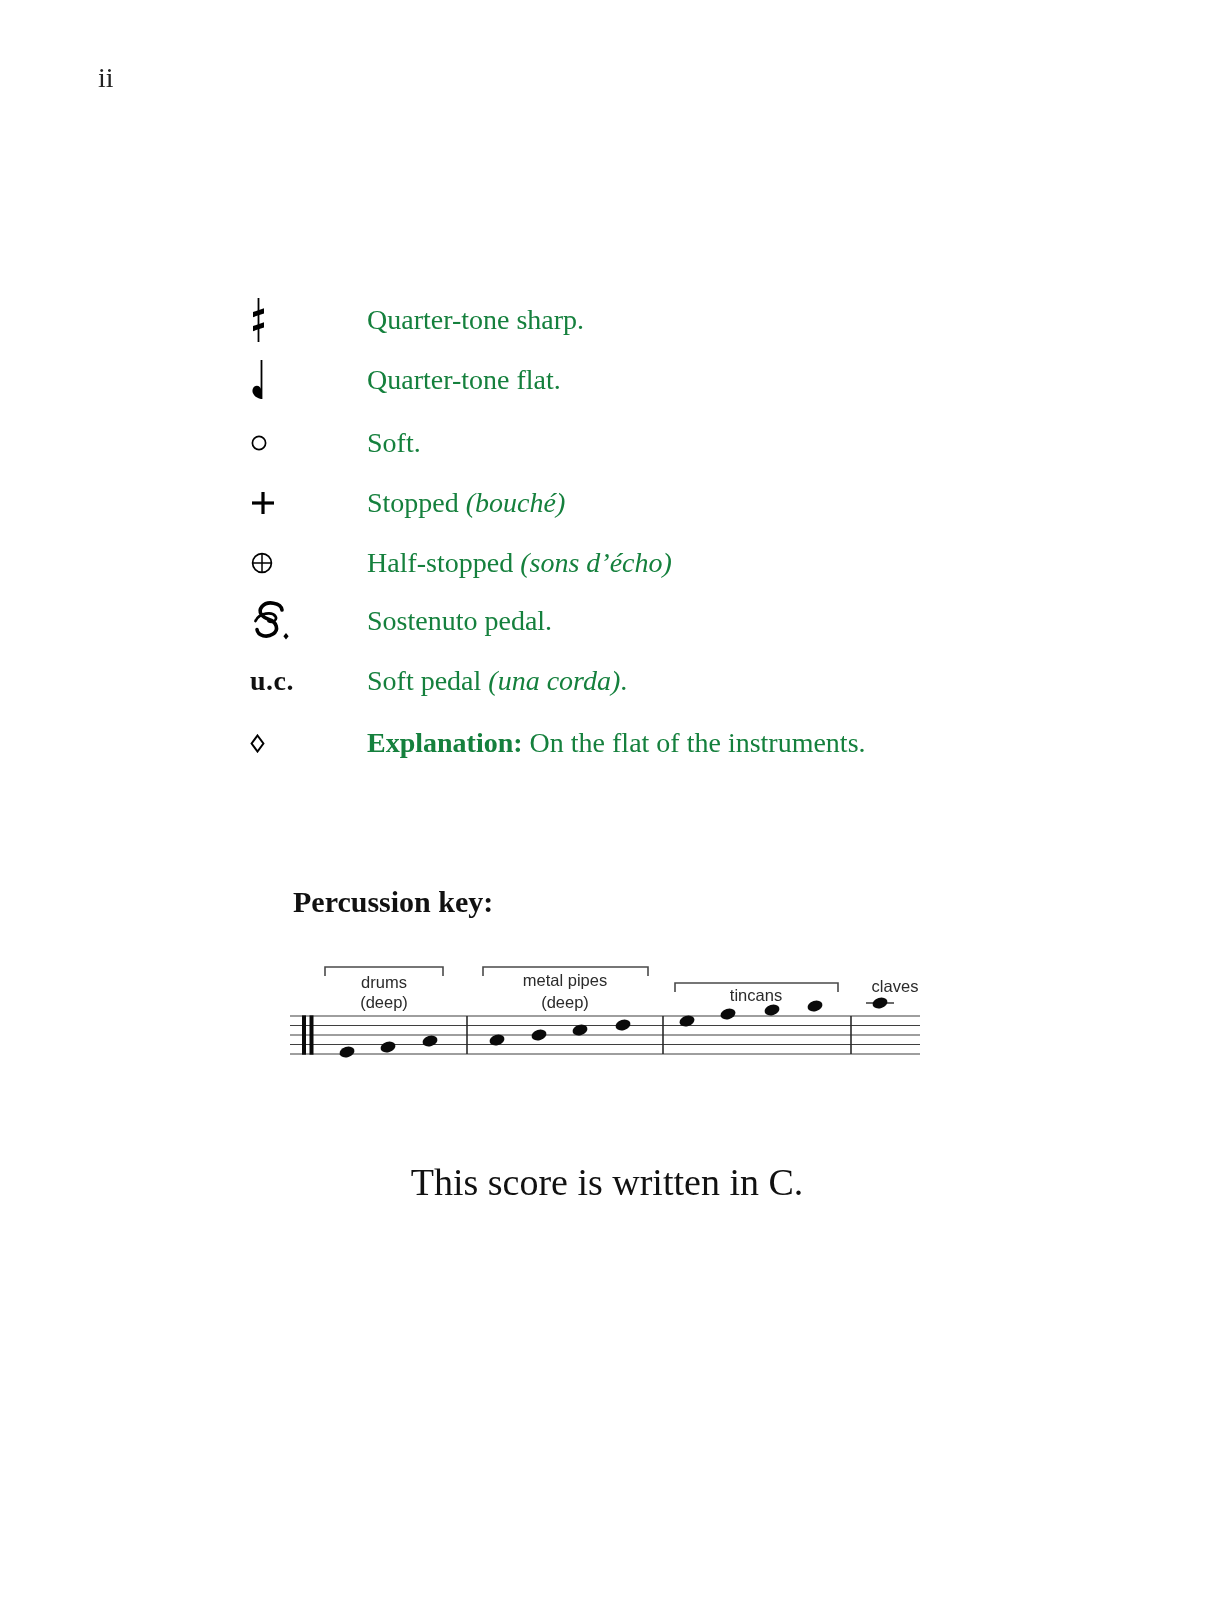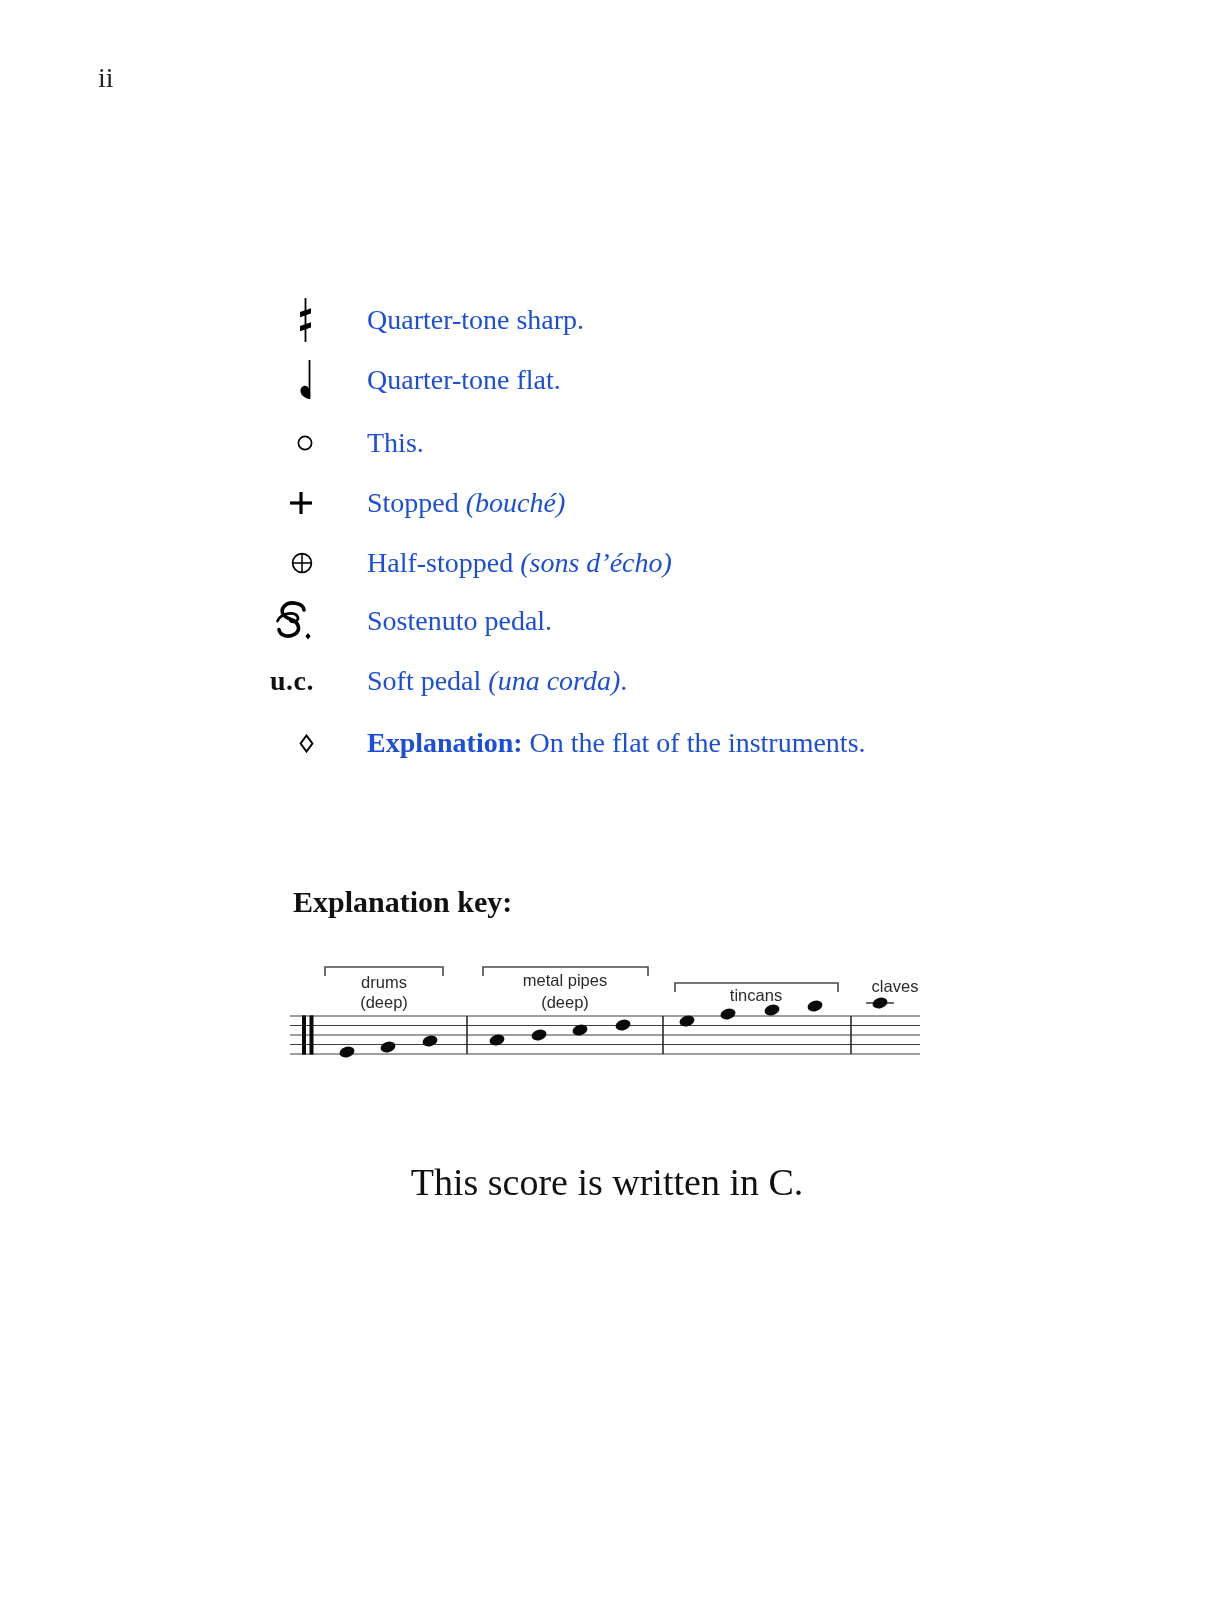--- a/index.html
+++ b/index.html
@@ -19,25 +19,25 @@
     position:absolute;left:0;top:146px;width:1190px;
     margin:0;text-align:center;
     font-size:56px;font-weight:400;letter-spacing:-0.5px;color:#111;
   }
   .nrow{
     position:absolute;left:0;height:46px;width:1000px;
     display:flex;align-items:center;
   }
   .sym{
     position:absolute;left:250px;width:64px;
-    display:flex;justify-content:flex-end;align-items:center;
+    display:flex;justify-content:flex-start;align-items:center;
   }
   .txt{
     position:absolute;left:367px;
-    font-size:28px;white-space:nowrap;color:#1d4ed8;
+    font-size:28px;white-space:nowrap;color:#15803d;
   }
   .it{font-style:italic;}
   .bold{font-weight:bold;}
   .uc{font-weight:bold;font-size:28px;letter-spacing:0.5px;}
   .pkey-heading{
     position:absolute;left:293px;top:885px;margin:0;
     font-size:30px;font-weight:bold;color:#111;
   }
   .staff-wrap{position:absolute;left:260px;top:928px;width:680px;height:150px;}
   .staff-label{
@@ -79,21 +79,21 @@
       </div>
       <div class="txt">Quarter-tone flat.</div>
     </div>
 
     <div class="nrow" style="top:420px;">
       <div class="sym">
         <svg width="18" height="18" viewBox="0 0 18 18">
           <circle cx="9" cy="9" r="6.6" fill="none" stroke="#000" stroke-width="1.7"></circle>
         </svg>
       </div>
-      <div class="txt">This.</div>
+      <div class="txt">Soft.</div>
     </div>
 
     <div class="nrow" style="top:480px;">
       <div class="sym">
         <svg width="26" height="26" viewBox="0 0 26 26">
           <line x1="13" y1="2" x2="13" y2="24" stroke="#000" stroke-width="3.2"></line>
           <line x1="2" y1="13" x2="24" y2="13" stroke="#000" stroke-width="3.2"></line>
         </svg>
       </div>
       <div class="txt">
@@ -140,21 +140,21 @@
           <path d="M7.5 1.5 L13.4 9.5 L7.5 17.5 L1.6 9.5 Z" fill="none" stroke="#000" stroke-width="2"></path>
         </svg>
       </div>
       <div class="txt">
         <span class="bold">Explanation:</span><span> On the flat of the instruments.</span>
       </div>
     </div>
 
   </div>
 
-  <h2 class="pkey-heading">Explanation key:</h2>
+  <h2 class="pkey-heading">Percussion key:</h2>
 
   <div class="staff-wrap">
     <svg width="680" height="150" viewBox="0 0 680 150">
 
       <g stroke="#4a4a4a" stroke-width="1.6" fill="none">
         <path d="M65 48 L65 39 L183 39 L183 48"></path>
         <path d="M223 48 L223 39 L388 39 L388 48"></path>
         <path d="M415 64 L415 55 L578 55 L578 64"></path>
       </g>
 

